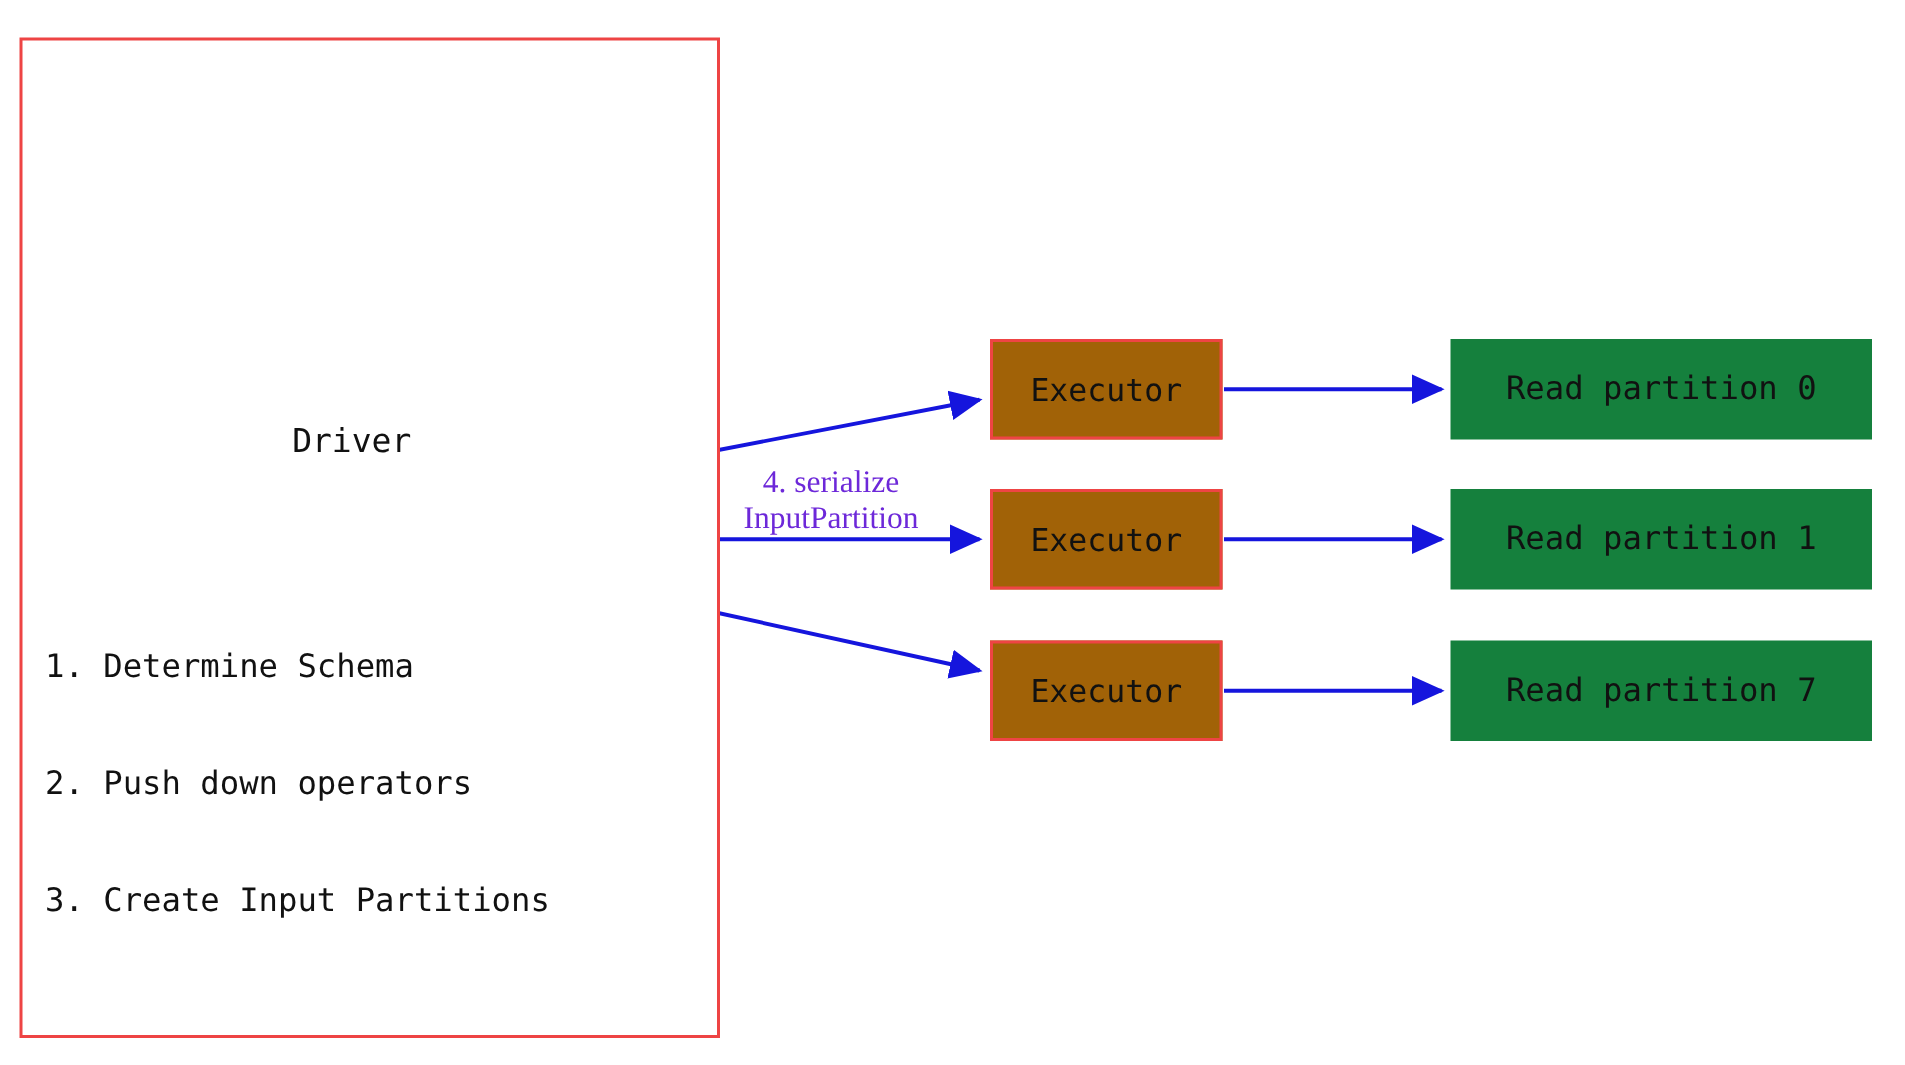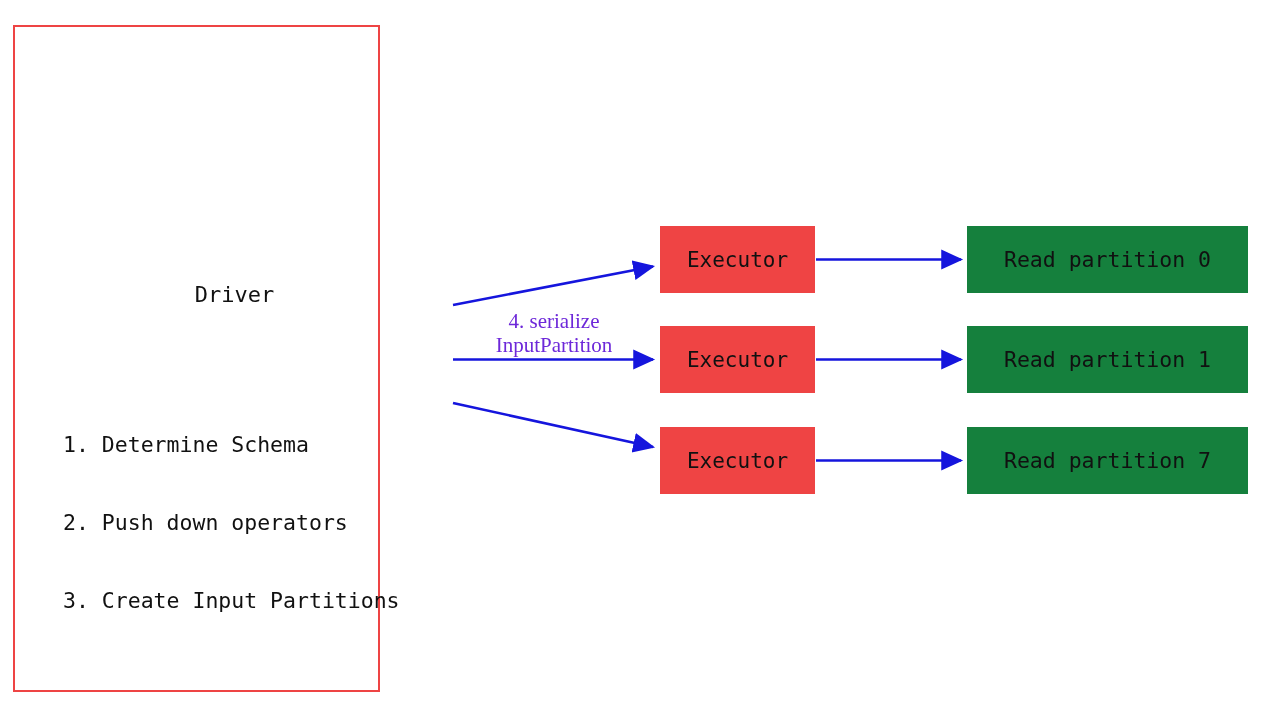--- a/index.html
+++ b/index.html
@@ -16,21 +16,21 @@
     width: 1270px;
     height: 710px;
     background: #ffffff;
     overflow: hidden;
   }
   
   .driver-box {
     position: absolute;
     left: 13px;
     top: 25px;
-    width: 367px;
+    width: 467px;
     height: 667px;
     box-sizing: border-box;
     border: 2px solid #ee4444;
     background: #ffffff;
   }
   .driver-title {
     position: absolute;
     left: 0;
     top: 255px;
     width: 439px;
@@ -46,31 +46,30 @@
     left: 15px;
     top: 353px;
     font-family: "DejaVu Sans Mono", "Liberation Mono", monospace;
     font-size: 21.5px;
     line-height: 26px;
     color: #111111;
     white-space: pre;
   }
   .driver-steps div {
     white-space: pre;
-    margin-left: 33px;
   }
   
   .exec-box {
     position: absolute;
     left: 660px;
     width: 155px;
     height: 67px;
     box-sizing: border-box;
     border: 2px solid #ee4444;
-    background: #ef4444;
+    background: #a16207;
     display: flex;
     align-items: center;
     justify-content: center;
     font-family: "DejaVu Sans Mono", "Liberation Mono", monospace;
     font-size: 21px;
     color: #111111;
     white-space: pre;
   }
   .exec-0 { top: 226px; }
   .exec-1 { top: 326px; }

